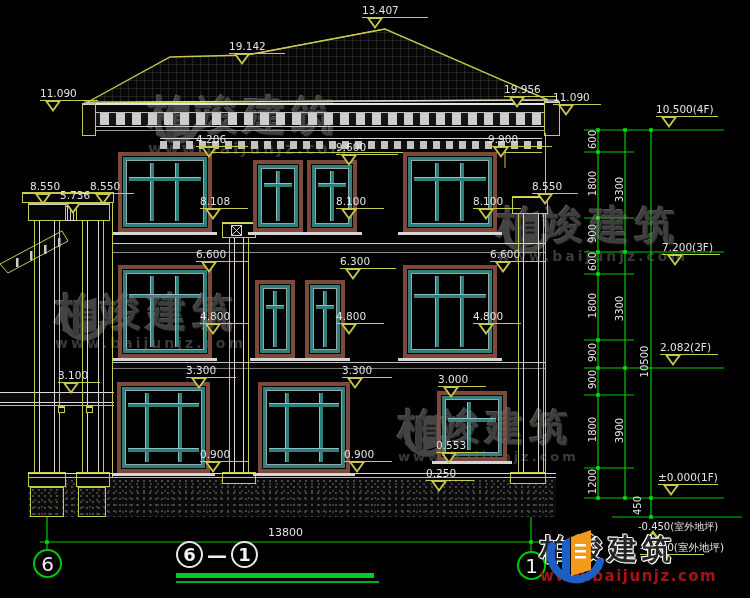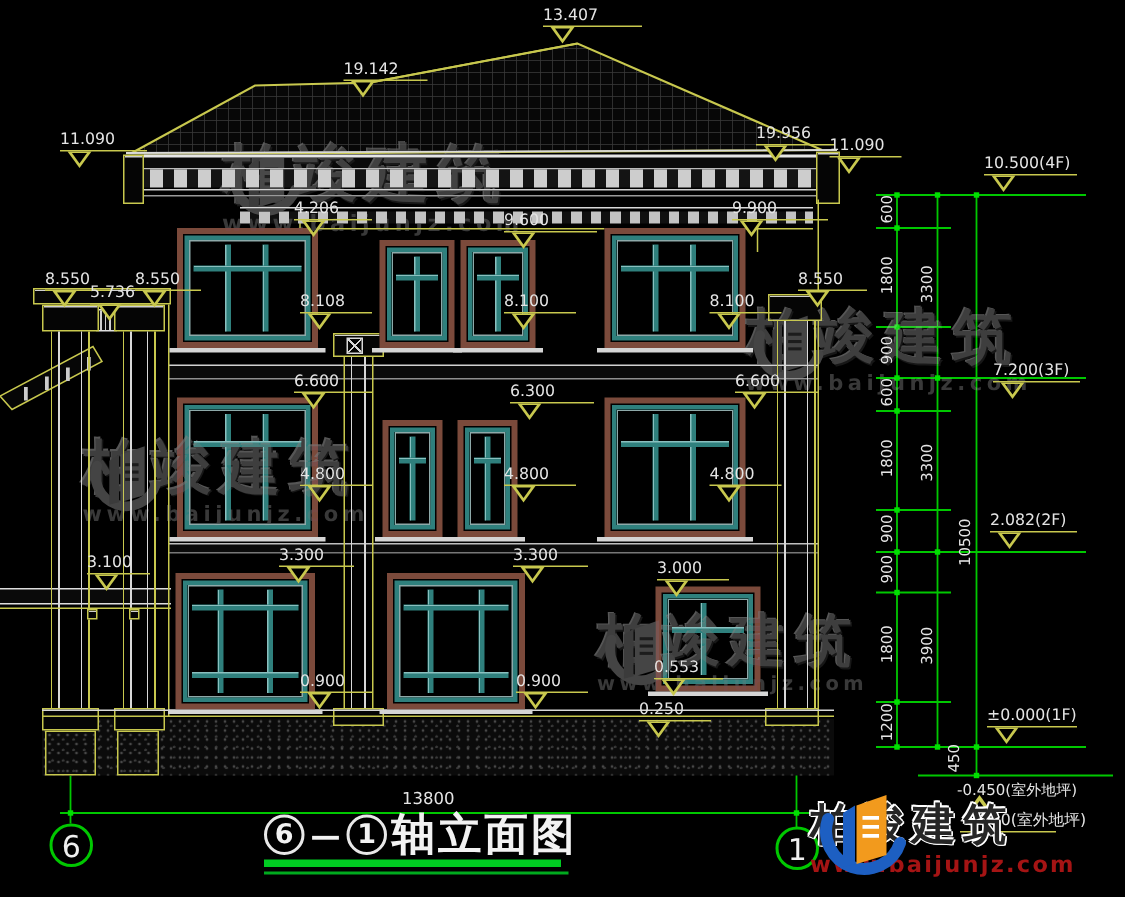--- a/index.html
+++ b/index.html
@@ -381,21 +381,20 @@
       </div>
     </div>
 
   <div class="bub" style="left:33px;top:549px;"><span>6</span></div>
   <div class="bub" style="left:517px;top:551px;"><span>1</span></div>
   <div id="dim13800">13800</div>
   <div id="title">
     <span class="bubw">6</span>
     <span class="dash">—</span>
     <span class="bubw">1</span>
-    <span class="tt">轴立面图</span>
   </div>
   <div id="ubar1"></div>
   <div id="ubar2"></div>
   <div id="gl-label">-0.450(室外地坪)</div>
 
   <div id="logo">
     <svg width="64" height="70" viewBox="0 0 64 70">
       <path d="M12 22 A25 25 0 1 0 60 38" stroke="#1d5fc2" stroke-width="8" fill="none" stroke-linecap="round"></path>
       <polygon points="22,18 30,13 30,52 22,54" fill="#1d5fc2"></polygon>
       <polygon points="31,13 51,6 51,46 31,52" fill="#f29a1d"></polygon>

